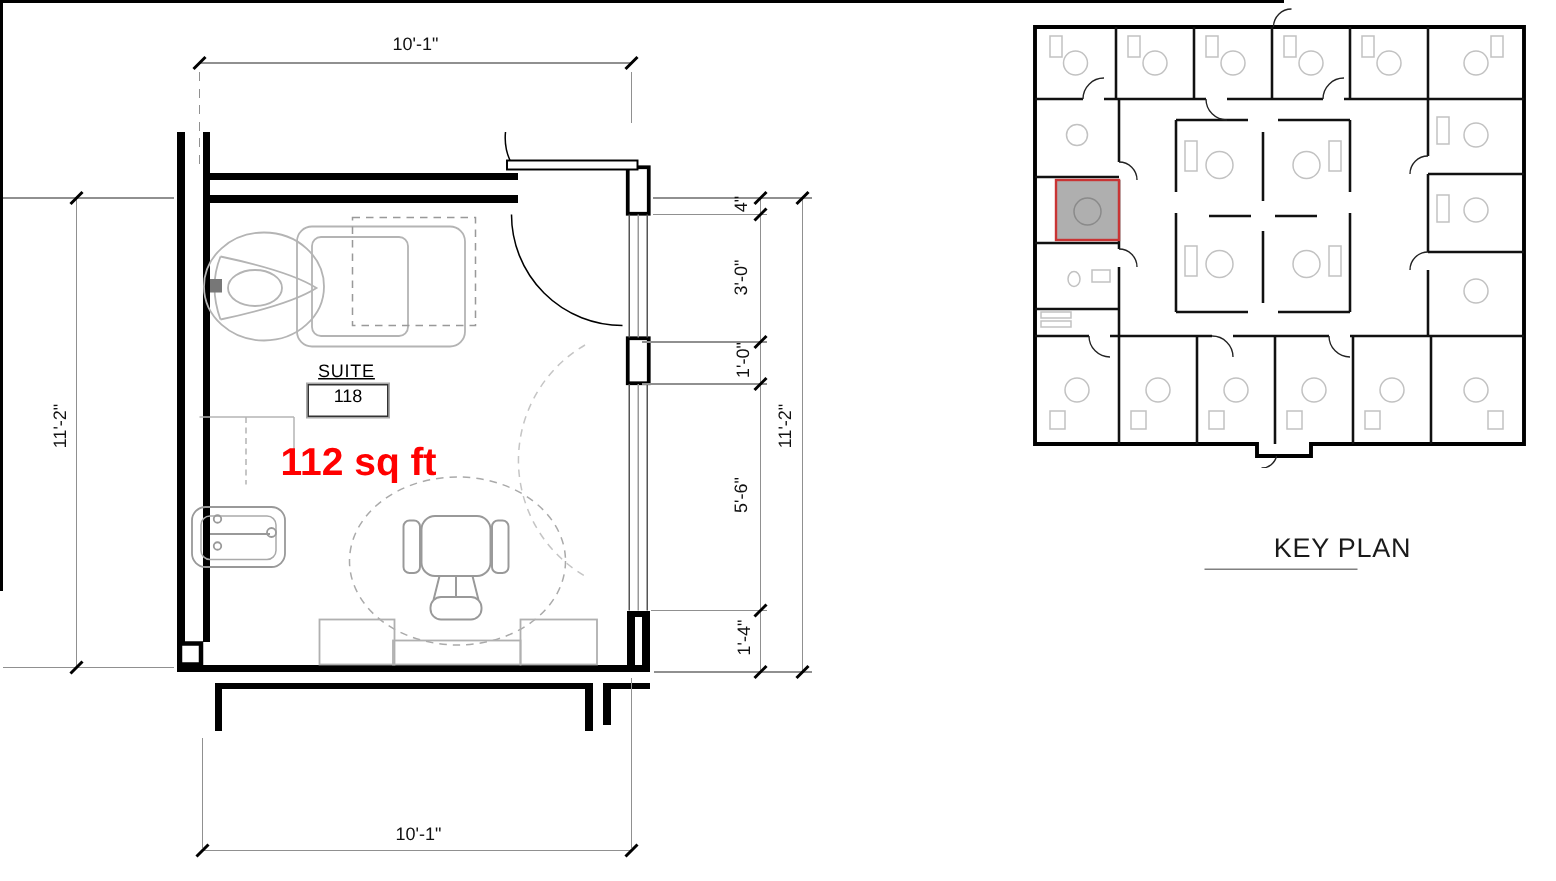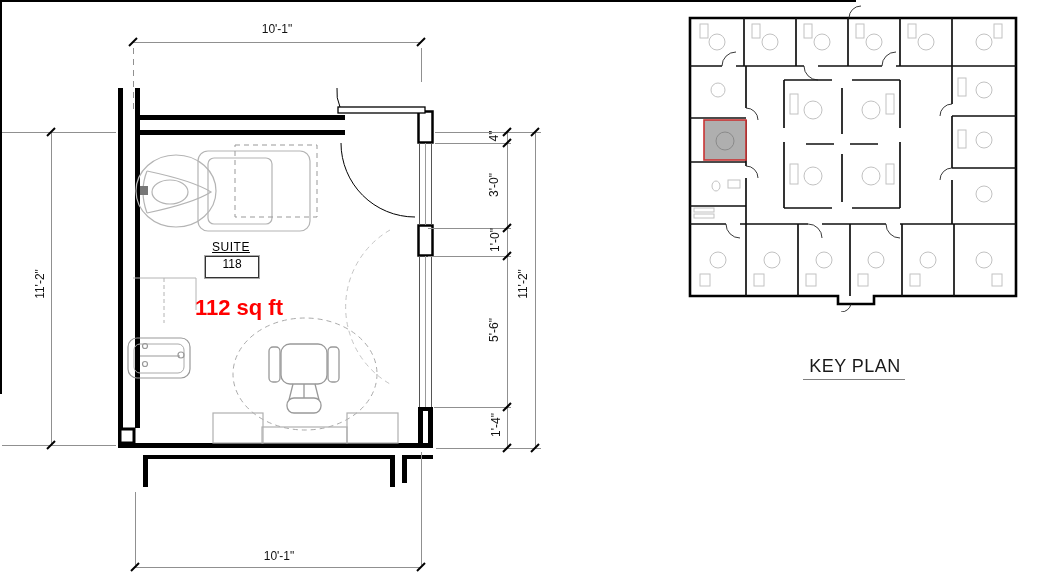--- a/index.html
+++ b/index.html
@@ -8,24 +8,24 @@
   svg{position:absolute;}
   .border-h{position:absolute;background:#000;}
   .border-v{position:absolute;background:#000;}
   .dimtext{position:absolute;font-size:12px;color:#111;white-space:nowrap;
            transform:translate(-50%,-50%);letter-spacing:0px;}
   .vdim{transform:translate(-50%,-50%) rotate(-90deg);}
   .suite-label{position:absolute;font-size:12px;font-weight:normal;color:#000;
                text-decoration:underline;transform:translate(-50%,-50%);letter-spacing:.5px;}
   .suite-box{position:absolute;border:1px solid #333;box-shadow:0 0 0 1px #aaa;background:#fff;
              display:flex;justify-content:center;font-size:12px;color:#000;}
-  .area-text{position:absolute;font-size:22px;font-weight:bold;color:#ff0000;
+  .area-text{position:absolute;font-size:26px;font-weight:bold;color:#ff0000;
              transform:translate(-50%,-50%);white-space:nowrap;}
   .keyplan-label{position:absolute;font-size:18px;color:#1a1a1a;transform:translate(-50%,-50%);
-                 white-space:nowrap;letter-spacing:.5px;}
+                 white-space:nowrap;letter-spacing:.5px;margin-left:40px;}
   .keyplan-underline{position:absolute;height:1px;background:#808080;}
 </style>
 </head>
 <body>
 
 <div id="canvas">
 
   <div class="border-h" style="left:0;top:0;width:856px;height:2px;"></div>
   <div class="border-v" style="left:0;top:0;width:2px;height:394px;"></div>
 

